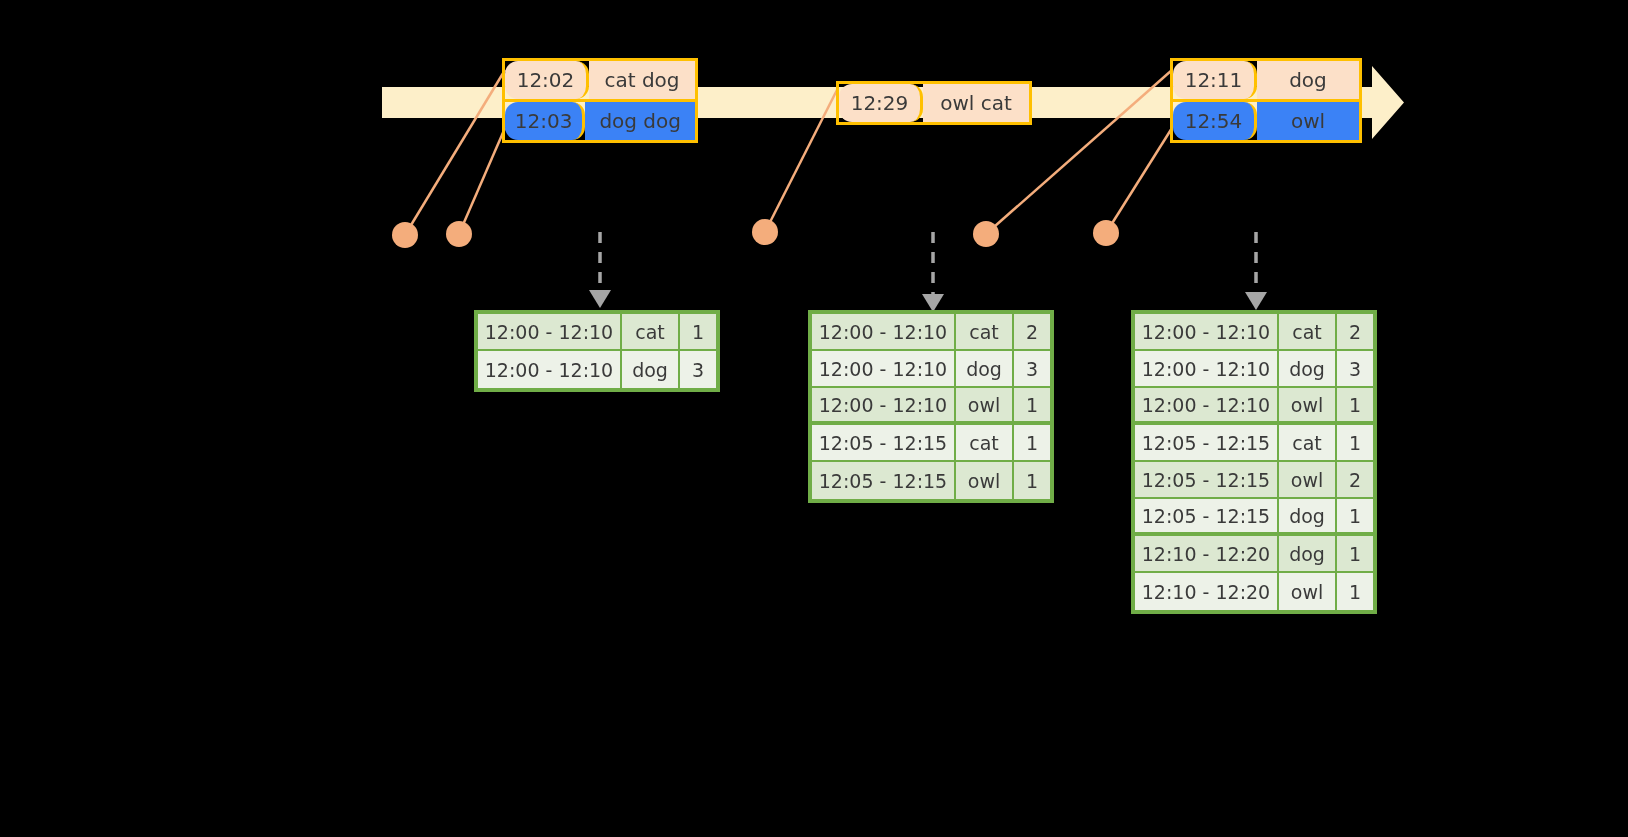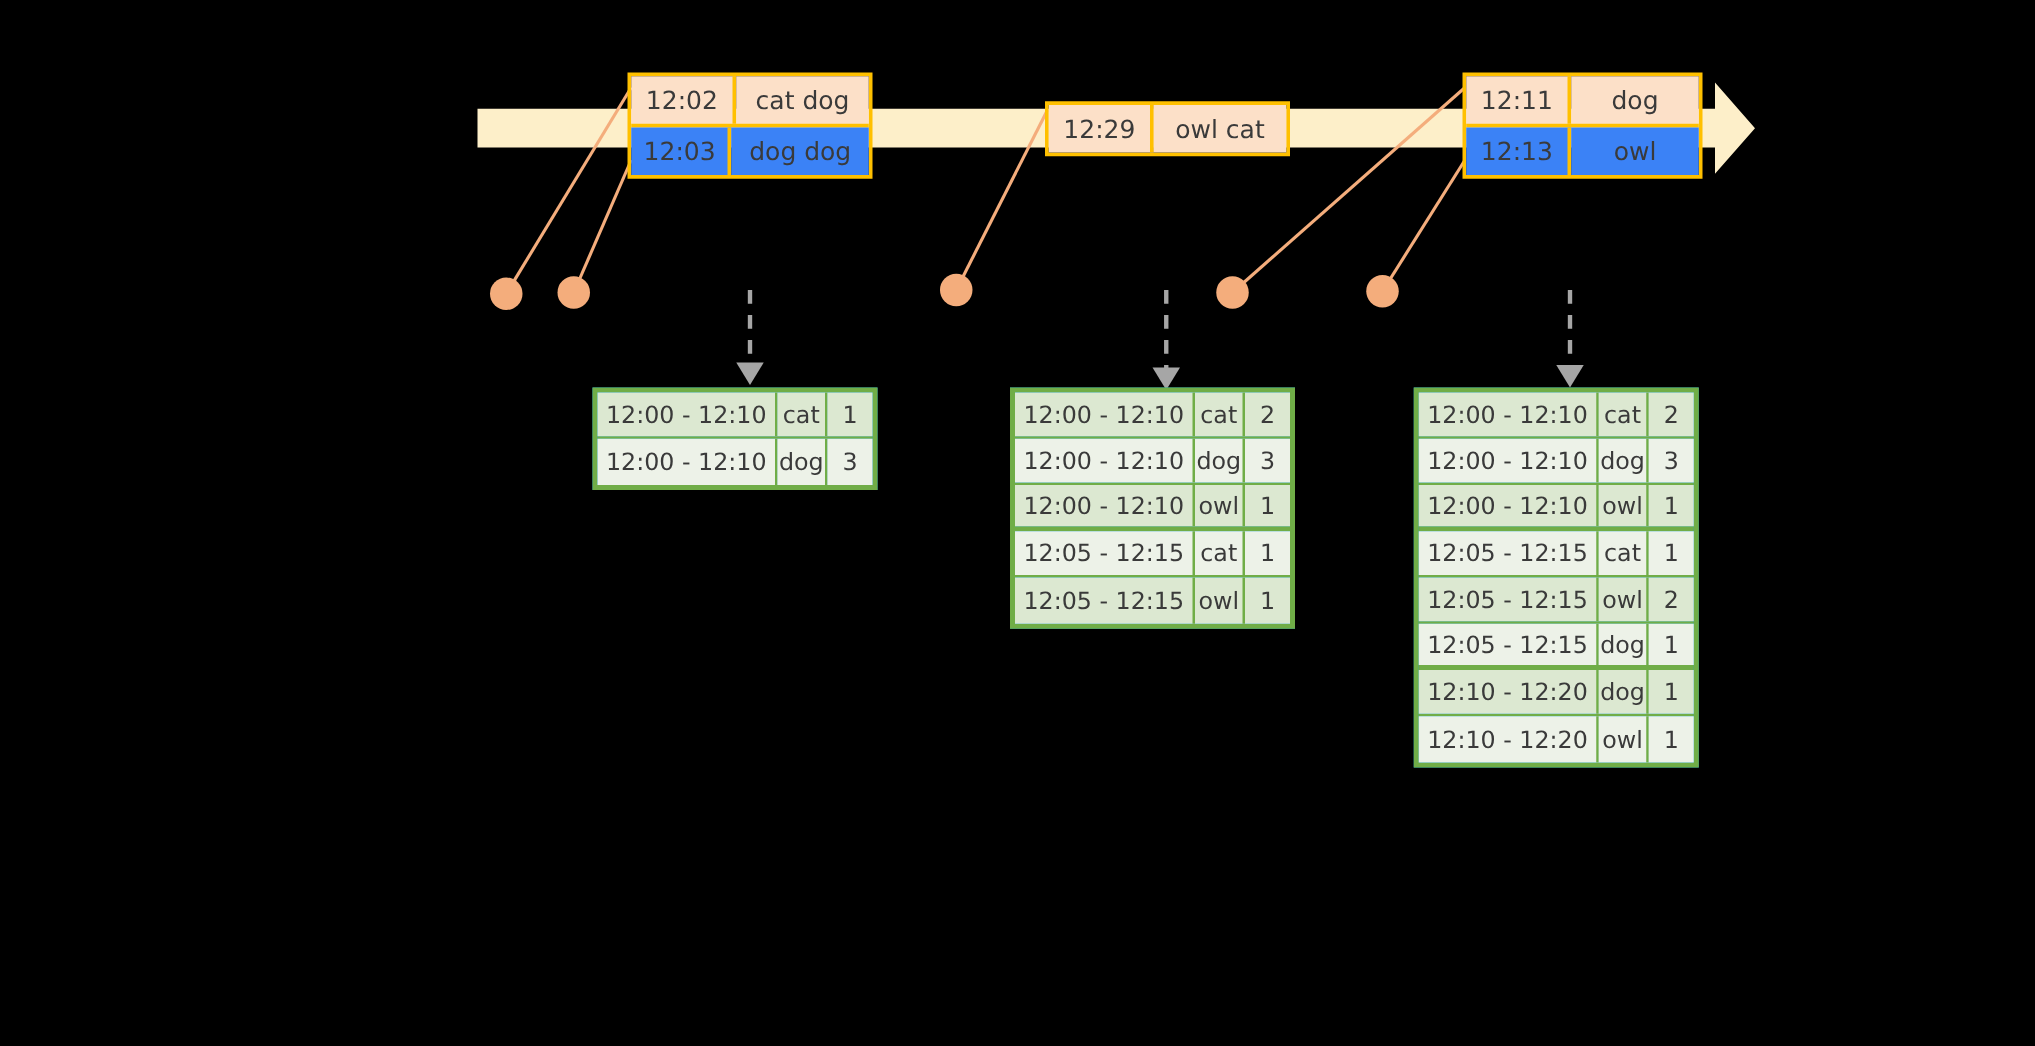--- a/index.html
+++ b/index.html
@@ -41,39 +41,40 @@
   .event-row.shade-b .ev-time, .event-row.shade-b .ev-text { background: #3b82f6; }
   .ev-time {
     width: 84px;
     display: flex;
     align-items: center;
     justify-content: center;
     font-size: 20px;
     color: #3A3A3A;
     border-right: 3px solid #FFC000;
     box-sizing: border-box;
+    border-radius: 13px;
   }
   .ev-text {
     flex: 1;
     display: flex;
     align-items: center;
     justify-content: center;
     font-size: 20px;
     color: #3A3A3A;
     padding: 14px 14px;
     box-sizing: border-box;
     white-space: nowrap;
   }
 
   
   .result-table {
     position: absolute;
     border: 4px solid #70AD47;
     box-sizing: border-box;
-    background: #0ea5e9;
+    background: #4c1d95;
     display: flex;
     flex-direction: column;
   }
   .res-row {
     display: flex;
     flex-direction: row;
     height: 37px;
     border-bottom: 2px solid #70AD47;
     box-sizing: border-box;
   }
@@ -86,21 +87,21 @@
     align-items: center;
     justify-content: center;
     font-size: 19px;
     color: #3A3A3A;
     box-sizing: border-box;
     border-right: 2px solid #70AD47;
     white-space: nowrap;
   }
   .cell:last-child { border-right: none; }
   .c-window { width: 144px; }
-  .c-word   { width: 40px; }
+  .c-word   { width: 58px; }
   .c-count  { width: 36px; }
 </style>
 </head>
 <body>
 
 <div id="stage">
 
   <svg id="svg-layer" viewBox="0 0 1628 837">
     <defs>
       <marker id="grayhead" markerWidth="10" markerHeight="10" refX="3" refY="5" orient="auto" markerUnits="strokeWidth">
@@ -155,21 +156,21 @@
       <div class="ev-text">owl cat</div>
     </div>
   </div>
 
   <div class="event-box" style="left:1170px; top:58px; width:192px;">
     <div class="event-row shade-a">
       <div class="ev-time">12:11</div>
       <div class="ev-text">dog</div>
     </div>
     <div class="event-row shade-b">
-      <div class="ev-time">12:13</div>
+      <div class="ev-time">12:54</div>
       <div class="ev-text">owl</div>
     </div>
   </div>
 
   <div id="result-table-1" class="result-table" style="left:474px; top:310px;">
       <div class="res-row shade-a">
         <div class="cell c-window">12:00 - 12:10</div>
         <div class="cell c-word">cat</div>
         <div class="cell c-count">1</div>
       </div>

